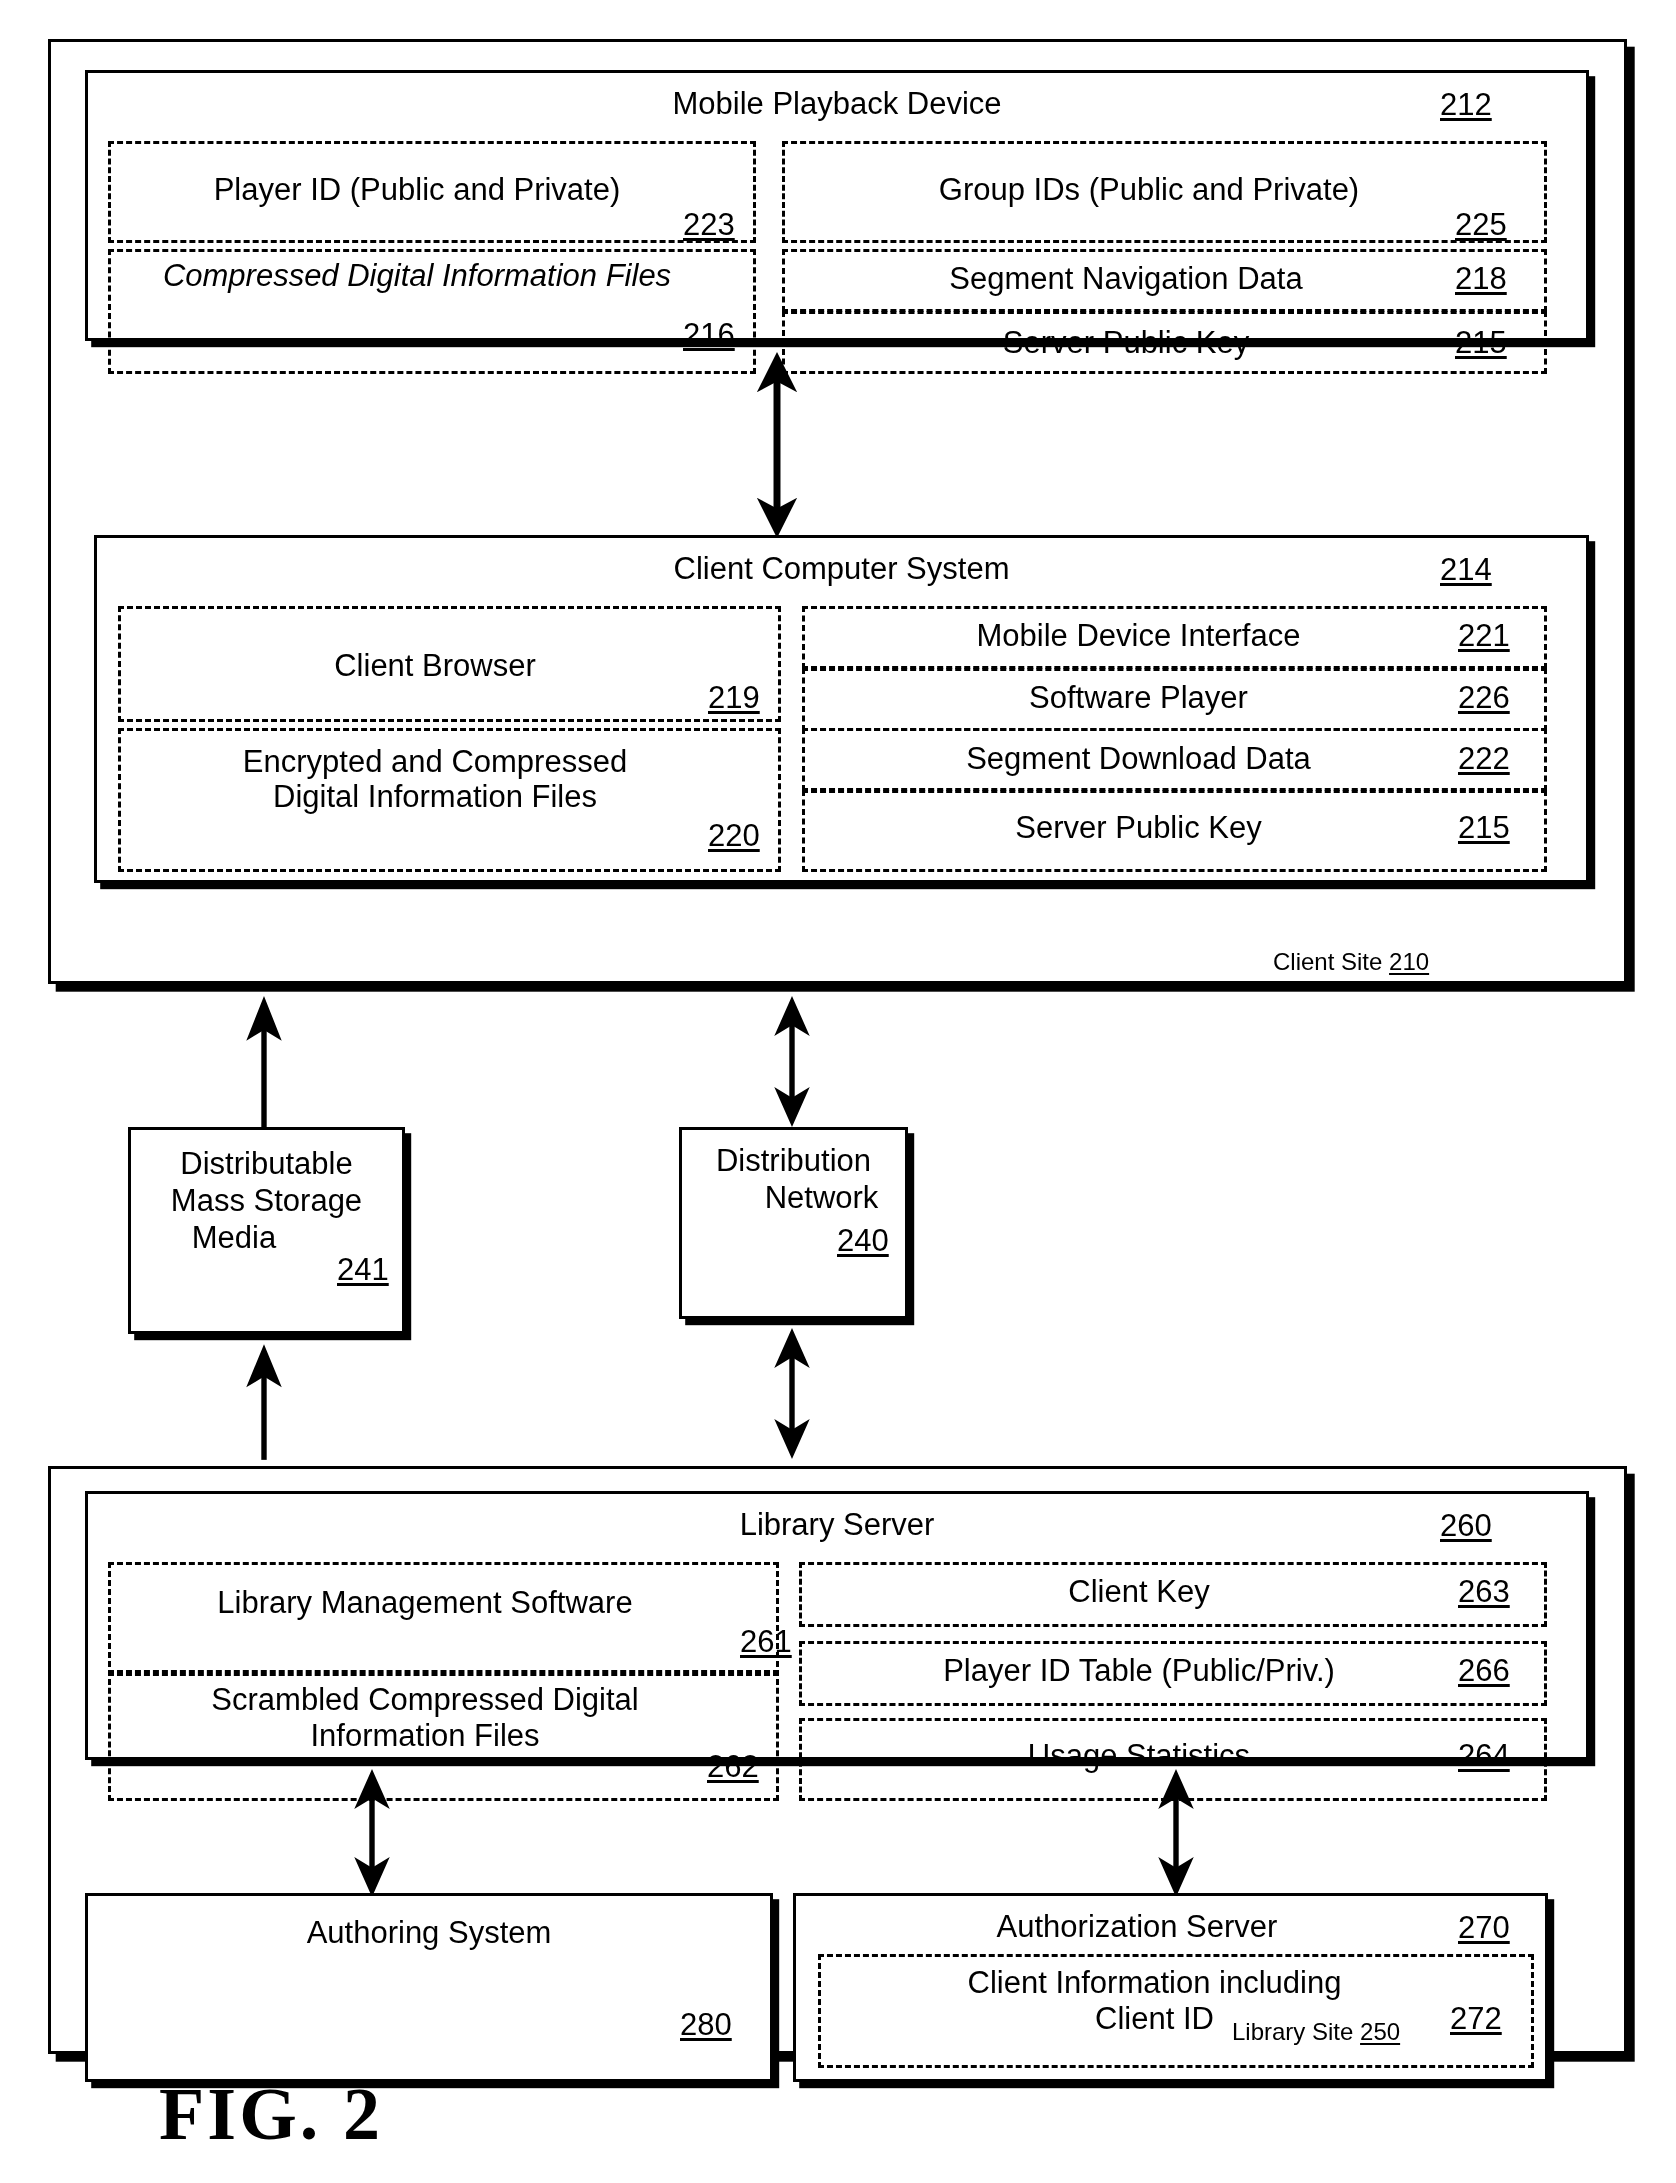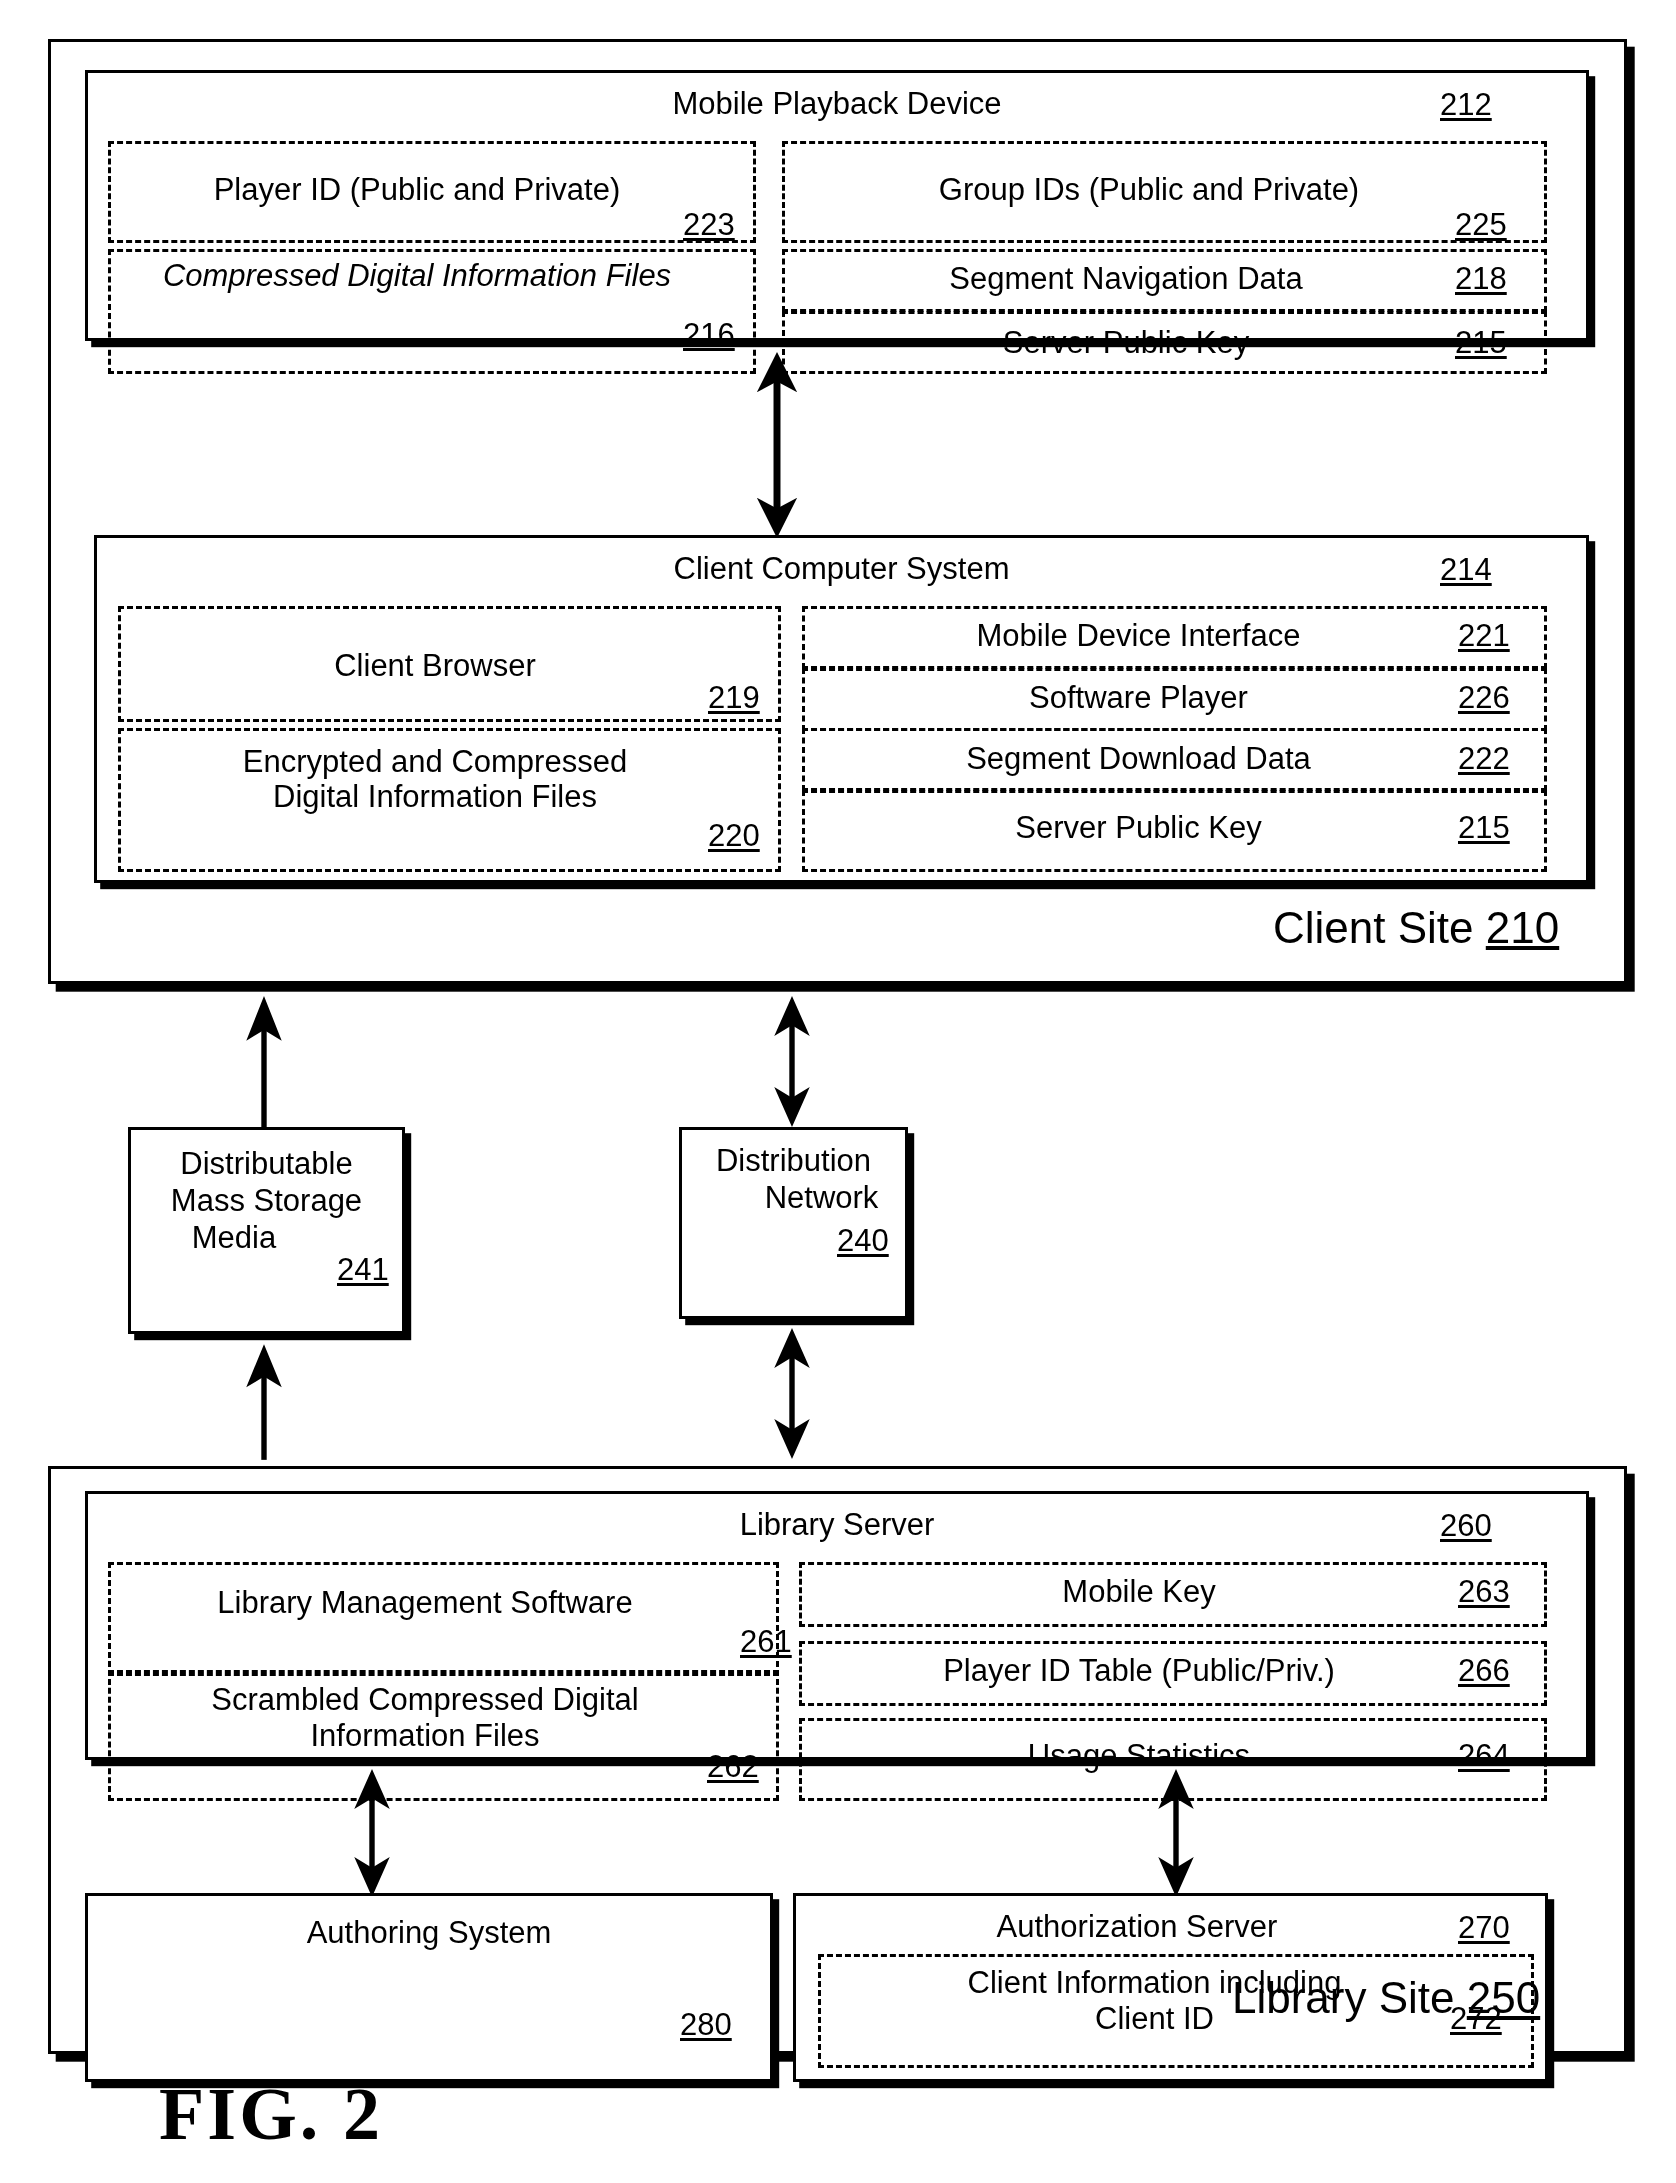--- a/index.html
+++ b/index.html
@@ -55,22 +55,23 @@
     font-size: 31px;
     text-decoration: underline;
     text-underline-offset: 3.1px;
     white-space: nowrap;
   }
   .center { text-align: center; }
 
   
   .sitecap {
     position: absolute;
-    font-size: 44px;
-    white-space: nowrap;
+    font-size: 24px;
+    white-space: nowrap;
+    margin-top: 45px;
   }
   .sitecap u { text-decoration: underline; text-underline-offset: 3.1px; }
 
   
   .arrow { position: absolute; }
 
   
   #fig-caption {
     position: absolute;
     font-family: "Liberation Serif", serif;
@@ -198,21 +199,21 @@
 
 <div class="solidbox thin" style="left:85px; top:1491px; width:1504px; height:269px;"></div>
 <div class="title center" style="left:85px; top:1508px; width:1504px;">Library Server</div>
 <div class="ref" style="left:1440px; top:1508px;">260</div>
 
 <div class="dashbox" style="left:108px; top:1562px; width:671px; height:114px;"></div>
 <div class="label center" style="left:108px; top:1585px; width:634px;">Library Management Software</div>
 <div class="ref" style="left:740px; top:1624px;">261</div>
 
 <div class="dashbox" style="left:799px; top:1562px; width:748px; height:65px;"></div>
-<div class="label center" style="left:799px; top:1574px; width:680px;">Mobile Key</div>
+<div class="label center" style="left:799px; top:1574px; width:680px;">Client Key</div>
 <div class="ref" style="left:1458px; top:1574px;">263</div>
 
 <div class="dashbox" style="left:799px; top:1641px; width:748px; height:65px;"></div>
 <div class="label center" style="left:799px; top:1653px; width:680px;">Player ID Table (Public/Priv.)</div>
 <div class="ref" style="left:1458px; top:1653px;">266</div>
 
 <div class="dashbox" style="left:108px; top:1670px; width:671px; height:131px;"></div>
 <div class="label center" style="left:108px; top:1682px; width:634px;">Scrambled Compressed Digital</div>
 <div class="label center" style="left:108px; top:1718px; width:634px;">Information Files</div>
 <div class="ref" style="left:707px; top:1749px;">262</div>

